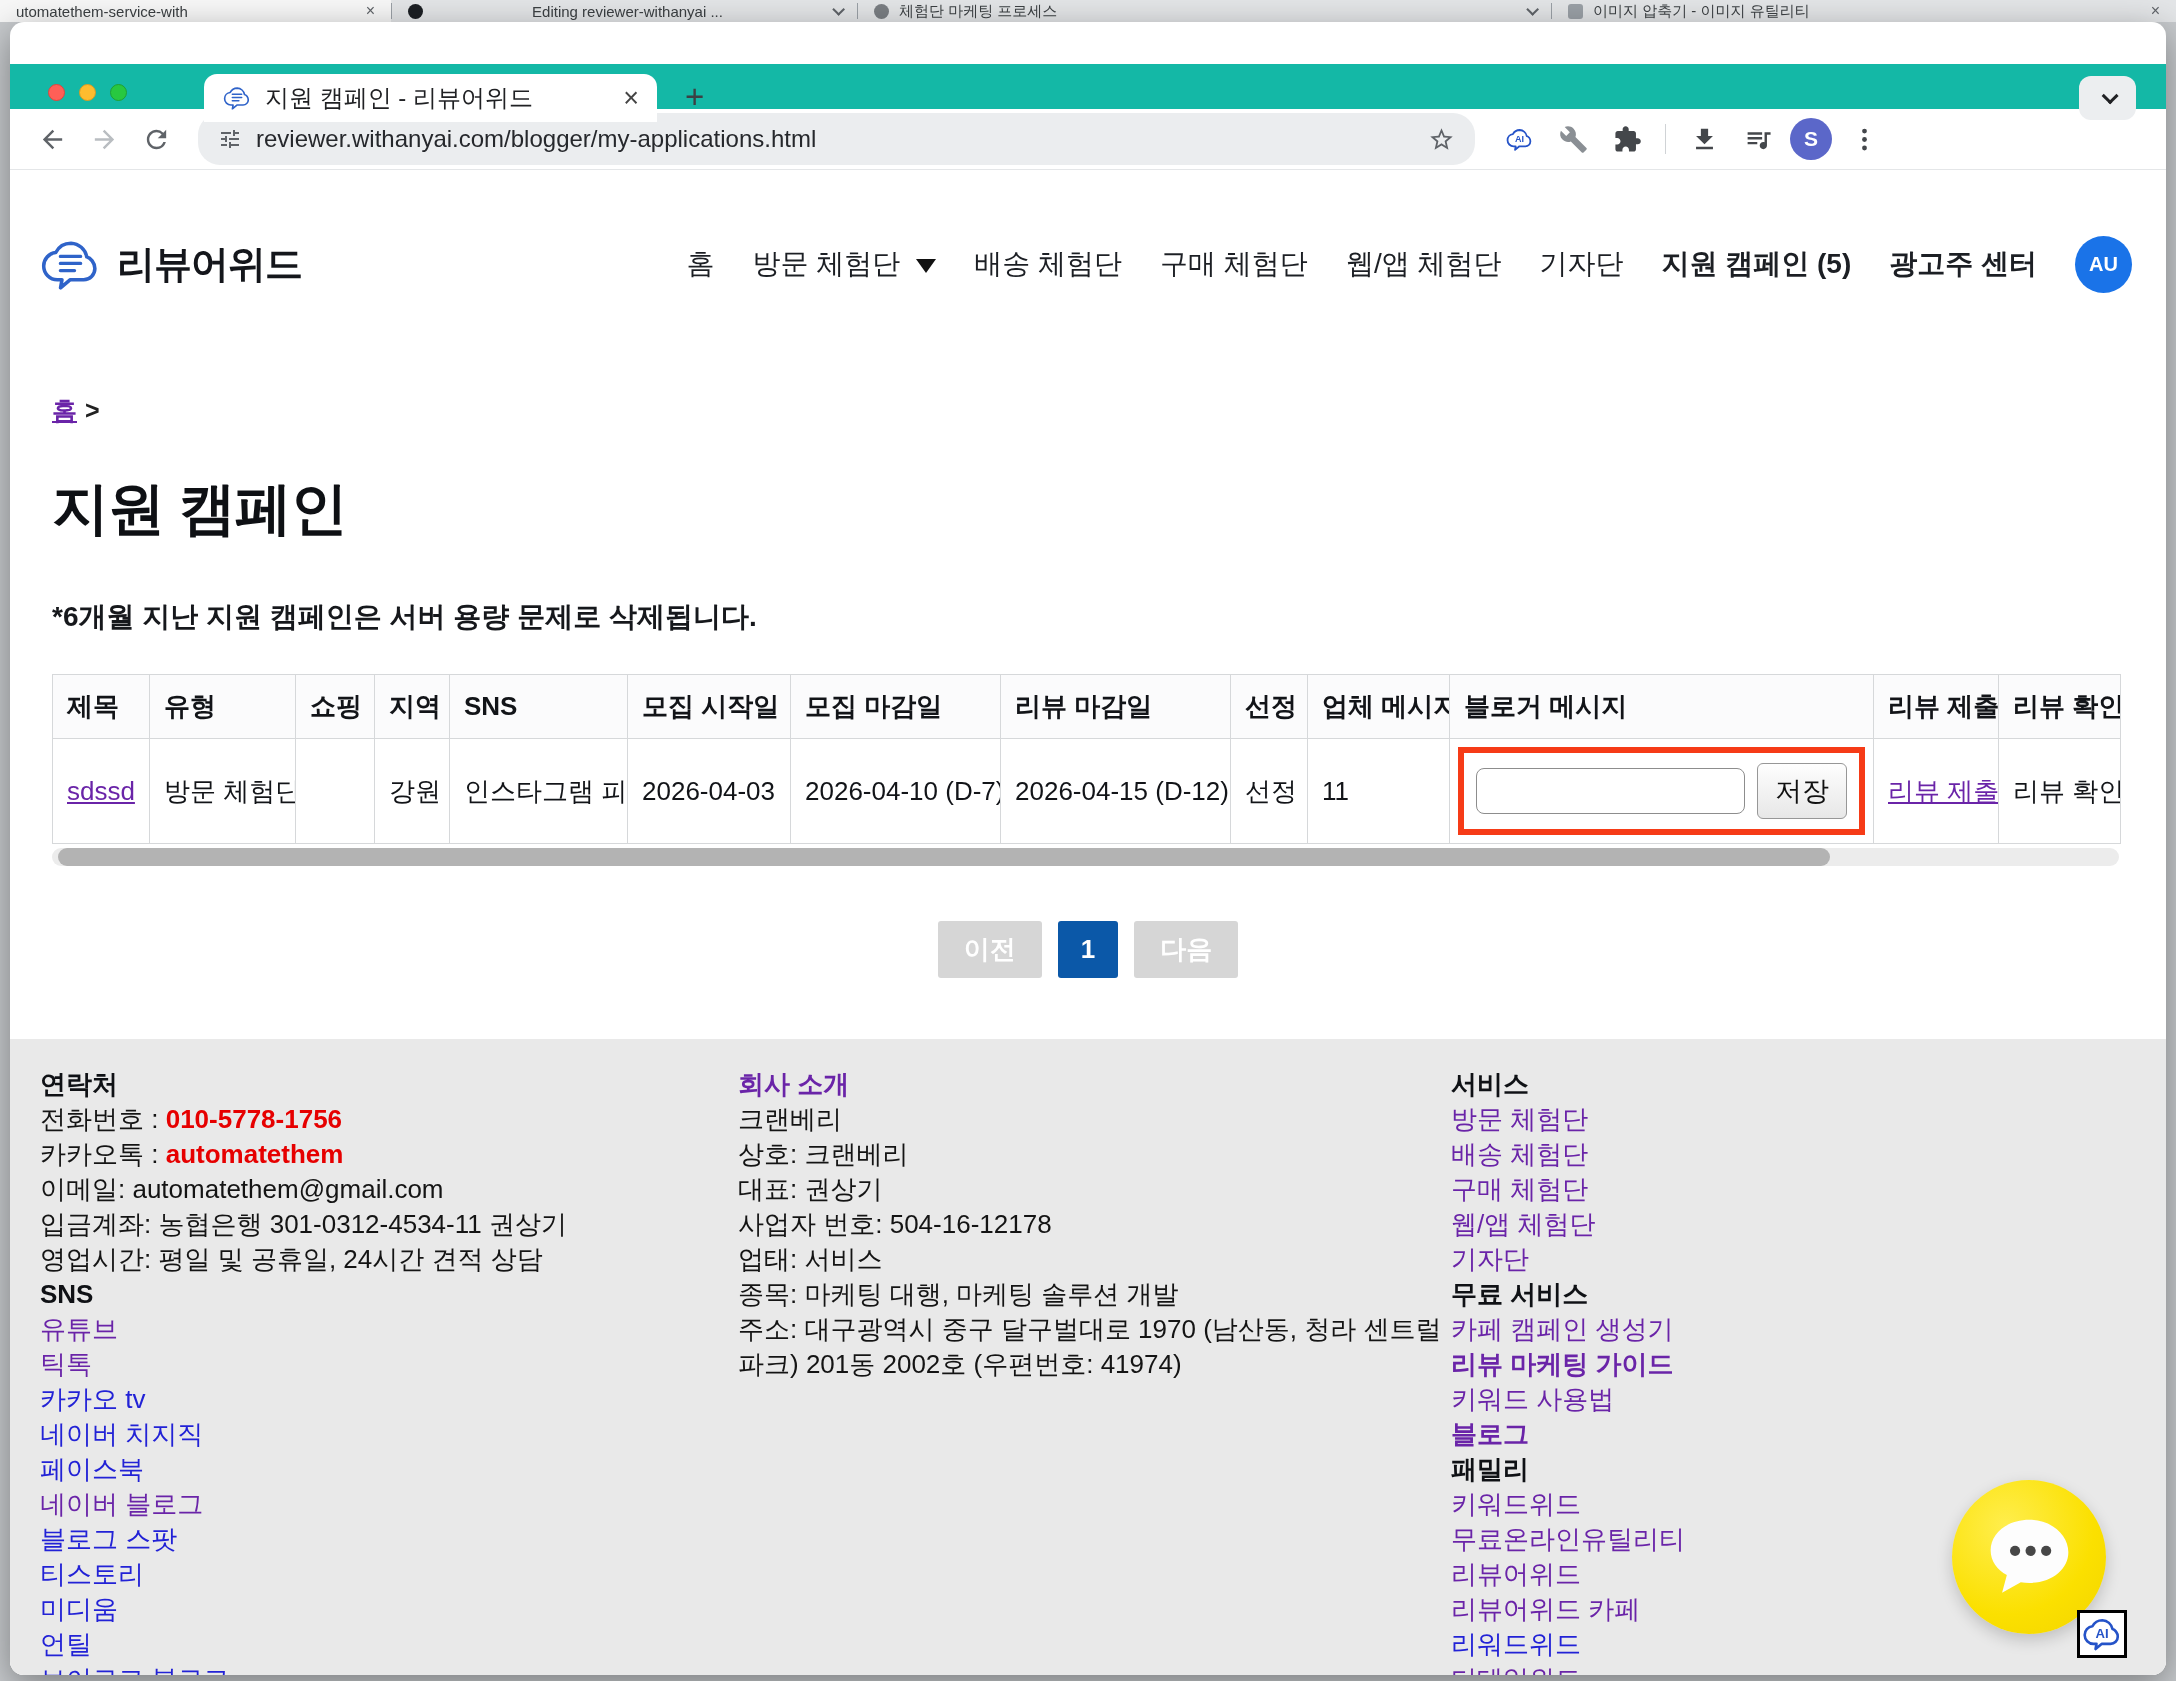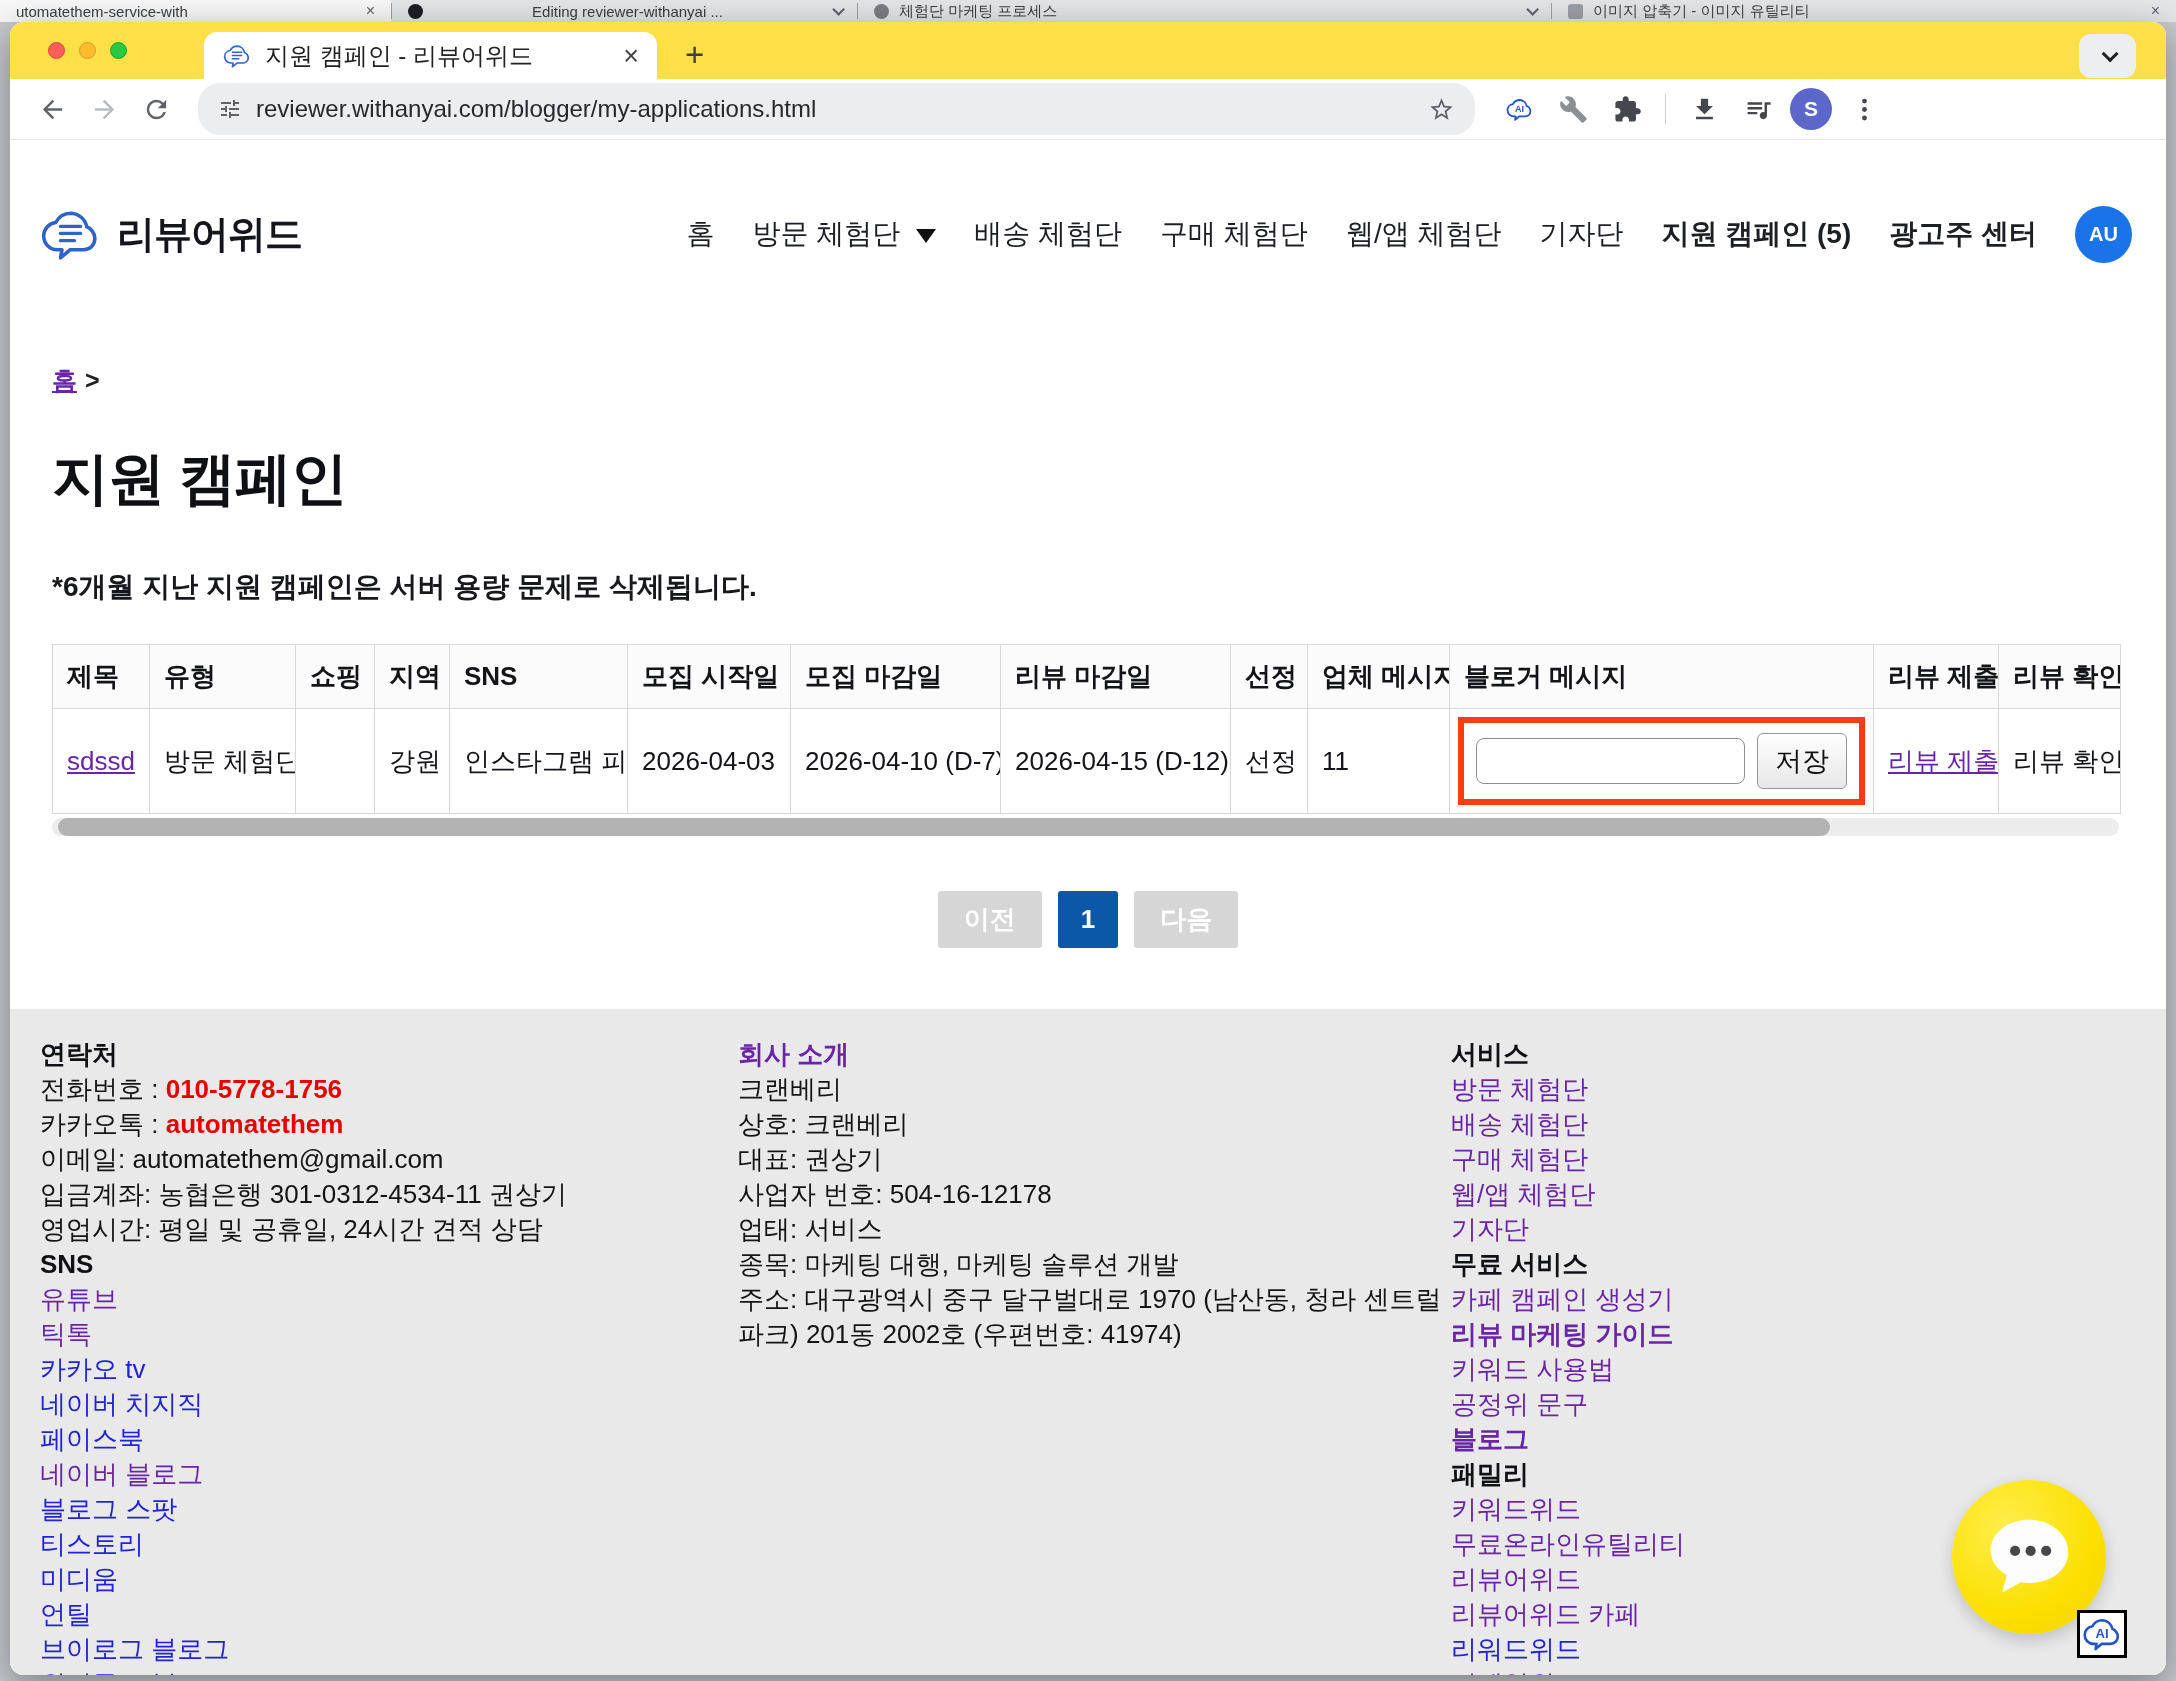--- a/index.html
+++ b/index.html
@@ -13,21 +13,21 @@
   .bg-strip .seg.white { background:#f7f7f7; width:391px; }
   .bg-strip .dot { width:15px; height:15px; border-radius:50%; background:#1b1f23; flex:0 0 auto; }
   .bg-strip .dot.globe { background:#7a7e83; }
   .bg-strip .dot.img { background:#9aa0a6; border-radius:3px; }
   .bg-strip .x { color:#5f6368; font-size:16px; }
   .bg-strip .chev { width:9px; height:9px; border-right:2px solid #5f6368; border-bottom:2px solid #5f6368; transform:rotate(45deg) translateY(-3px); }
   .bg-strip .vdiv { width:1px; height:16px; background:#9aa0a6; }
 
   
   .window { position:absolute; top:22px; left:10px; width:2156px; height:1653px; border-radius:14px; background:#fff; box-shadow:0 10px 36px rgba(0,0,0,.38); overflow:hidden; display:flex; flex-direction:column; }
-  .tabstrip { height:57px; background:#fde047; position:relative; flex:0 0 auto; }
+  .tabstrip { height:45px; background:#14b8a6; position:relative; flex:0 0 auto;margin-top:42px; }
   .traffic { position:absolute; left:38px; top:20px; display:flex; gap:14px; }
   .traffic span { width:17px; height:17px; border-radius:50%; display:block; }
   .tl-close { background:#ff5f57; border:1px solid #e0443e; }
   .tl-min   { background:#febc2e; border:1px solid #d89b22; }
   .tl-zoom  { background:#28c840; border:1px solid #1ea133; }
   .tab { position:absolute; left:194px; top:10px; width:453px; height:48px; background:#fff; border-radius:13px 13px 0 0; display:flex; align-items:center; padding:0 18px; gap:13px; }
   .tab .title { font-size:24px; color:#202124; flex:1; white-space:nowrap; overflow:hidden; }
   .tab .close { font-size:27px; color:#444; line-height:1; }
   .newtab { position:absolute; left:675px; top:14px; font-size:33px; color:#3c4043; font-weight:300; }
   .tabsearch { position:absolute; right:30px; top:12px; width:57px; height:44px; border-radius:12px; background:#eceef0; display:flex; align-items:center; justify-content:center; }
@@ -349,21 +349,20 @@
           <div class="fh">서비스</div>
           <div><a href="#" class="lp">방문 체험단</a></div>
           <div><a href="#" class="lp">배송 체험단</a></div>
           <div><a href="#" class="lp">구매 체험단</a></div>
           <div><a href="#" class="lp">웹/앱 체험단</a></div>
           <div><a href="#" class="lp">기자단</a></div>
           <div class="fh">무료 서비스</div>
           <div><a href="#" class="lp">카페 캠페인 생성기</a></div>
           <div><a href="#" class="lp bold">리뷰 마케팅 가이드</a></div>
           <div><a href="#" class="lp">키워드 사용법</a></div>
-          <div><a href="#" class="lp">공정위 문구</a></div>
           <div><a href="#" class="lp bold">블로그</a></div>
           <div class="fh">패밀리</div>
           <div><a href="#" class="lp">키워드위드</a></div>
           <div><a href="#" class="lp">무료온라인유틸리티</a></div>
           <div><a href="#" class="lp">리뷰어위드</a></div>
           <div><a href="#" class="lp">리뷰어위드 카페</a></div>
           <div><a href="#" class="lb">리워드위드</a></div>
           <div><a href="#" class="lp">디테일위드</a></div>
 
         </div>

